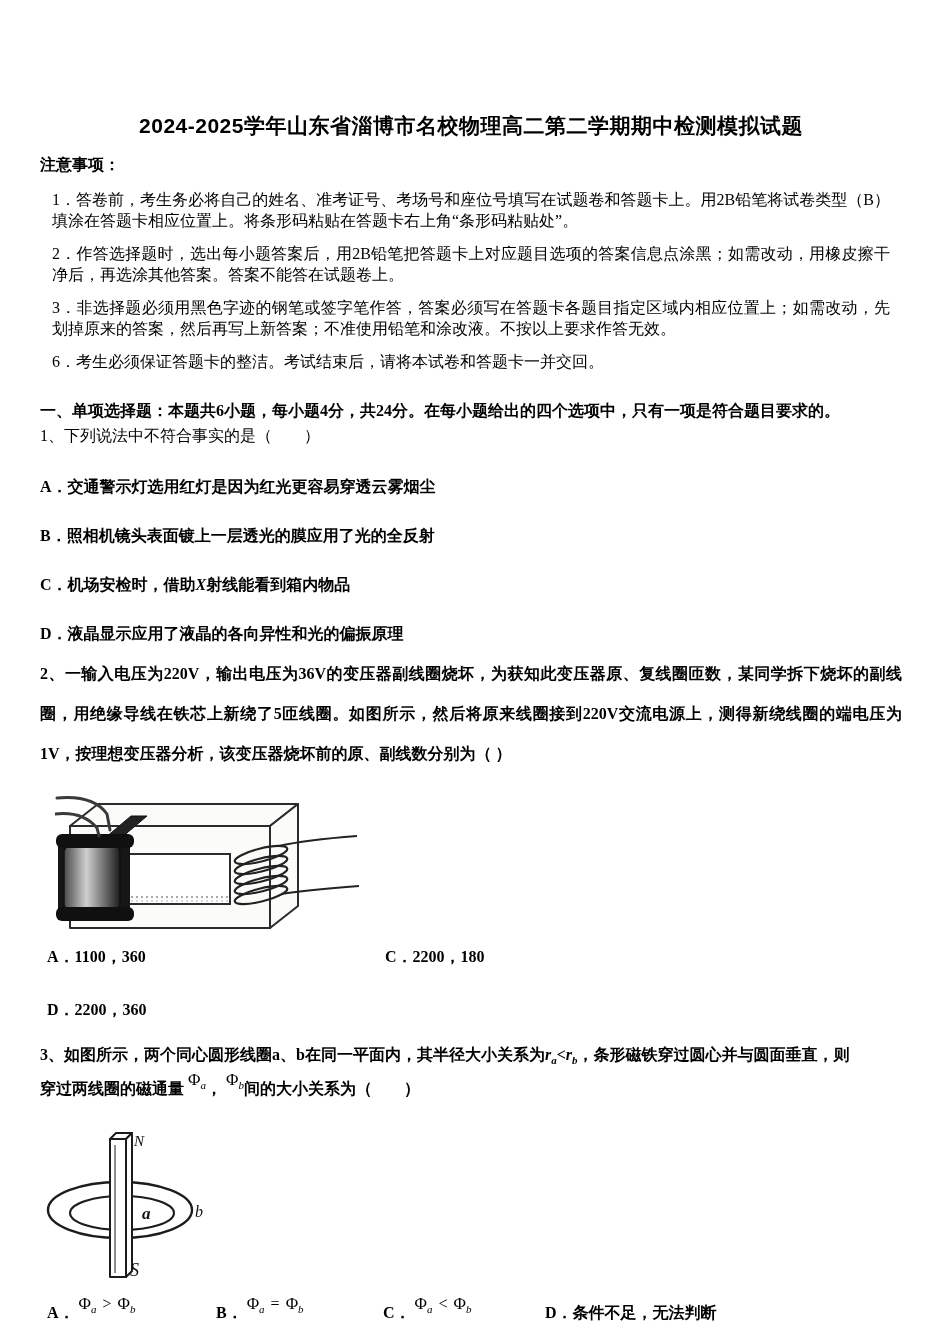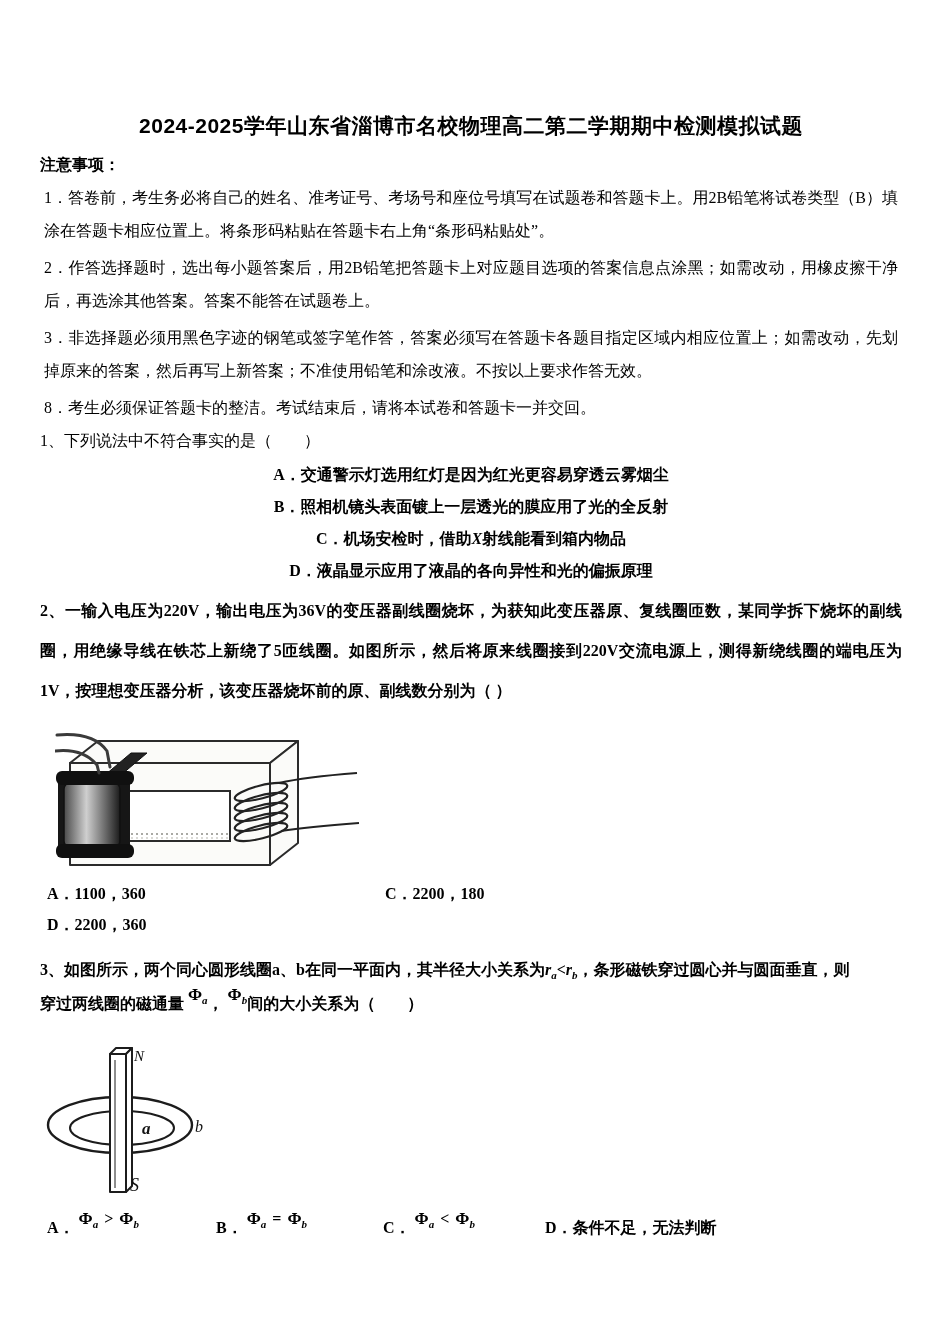--- a/index.html
+++ b/index.html
@@ -18,40 +18,40 @@
   .title {
     margin: 0 0 12px 0;
     font-family: "Liberation Sans", "DejaVu Sans", sans-serif;
     font-size: 21px;
     font-weight: 700;
     line-height: 28px;
     text-align: center;
     letter-spacing: 0.5px;
   }
   .notice-heading { line-height: 25px; font-weight: 600; }
-  .notice-item { margin: 4px; line-height: 33px; text-align: justify; }
+  .notice-item { margin: 12px; line-height: 21px; text-align: justify; }
   .section-header { margin-top: 26px; line-height: 25px; font-weight: 700; text-align: justify; }
   .q-stem { line-height: 25px; font-weight: 400; }
-  .q1-option { margin-top: 12px; line-height: 20px; font-weight: 600; text-align: center; }
+  .q1-option { margin-top: 29px; line-height: 20px; font-weight: 600; }
   .opt-label { font-weight: 700; }
   .var { font-style: italic; font-family: "Liberation Serif", serif; }
   sub.var, .q-stem sub { font-size: 11px; font-style: italic; }
   .q2-para { margin: 10px 0 0 0; line-height: 40px; text-align: justify; font-weight: 600; }
   .fig1-wrap { margin: 4px 0 0 15px; height: 157px; }
   .q2-options {
     display: grid;
     grid-template-columns: 338px auto;
-    row-gap: 11px;
+    row-gap: 33px;
     margin: 12px 0 2px 7px;
     line-height: 20px;
     font-weight: 600;
   }
   .q3-stem { margin-top: 20px; line-height: 30px; font-weight: 600; }
   .phi-line { margin-top: 4px; height: 44px; font-weight: 600; }
-  .phi-expr { display: inline-block; transform: translateY(-9px); font-weight: 700; white-space: nowrap; }
+  .phi-expr { display: inline-block; transform: translateY(-9px); font-weight: 400; white-space: nowrap; }
   .phi-expr .phi { font-size: 17px; }
   .phi-expr sub { font-size: 11px; font-style: italic; }
   .phi-expr .op { font-style: normal; padding: 0 2px; }
   .fig2-wrap { margin: 2px 0 0 2px; height: 168px; }
   .q3-options { display: flex; margin: 8px 0 0 7px; line-height: 24px; font-weight: 600; }
   .q3-opt-a { width: 169px; }
   .q3-opt-b { width: 167px; }
   .q3-opt-c { width: 162px; }
 </style>
 </head>
@@ -59,23 +59,24 @@
 
 <div class="page">
 
   <h1 class="title">2024-2025学年山东省淄博市名校物理高二第二学期期中检测模拟试题</h1>
 
   <div>
     <div class="notice-heading">注意事项：</div>
     <p class="notice-item">1．答卷前，考生务必将自己的姓名、准考证号、考场号和座位号填写在试题卷和答题卡上。用2B铅笔将试卷类型（B）填涂在答题卡相应位置上。将条形码粘贴在答题卡右上角“条形码粘贴处”。</p>
     <p class="notice-item">2．作答选择题时，选出每小题答案后，用2B铅笔把答题卡上对应题目选项的答案信息点涂黑；如需改动，用橡皮擦干净后，再选涂其他答案。答案不能答在试题卷上。</p>
     <p class="notice-item">3．非选择题必须用黑色字迹的钢笔或签字笔作答，答案必须写在答题卡各题目指定区域内相应位置上；如需改动，先划掉原来的答案，然后再写上新答案；不准使用铅笔和涂改液。不按以上要求作答无效。</p>
-    <p class="notice-item">8．考生必须保证答题卡的整洁。考试结束后，请将本试卷和答题卡一并交回。</p>
+    <p class="notice-item">6．考生必须保证答题卡的整洁。考试结束后，请将本试卷和答题卡一并交回。</p>
   </div>
 
+  <div class="section-header">一、单项选择题：本题共6小题，每小题4分，共24分。在每小题给出的四个选项中，只有一项是符合题目要求的。</div>
 
   <div>
     <div class="q-stem">1、下列说法中不符合事实的是（　　）</div>
     <div class="q1-option">
       <span class="opt-label">A．</span><span>交通警示灯选用红灯是因为红光更容易穿透云雾烟尘</span>
     </div>
     <div class="q1-option">
       <span class="opt-label">B．</span><span>照相机镜头表面镀上一层透光的膜应用了光的全反射</span>
     </div>
     <div class="q1-option">

